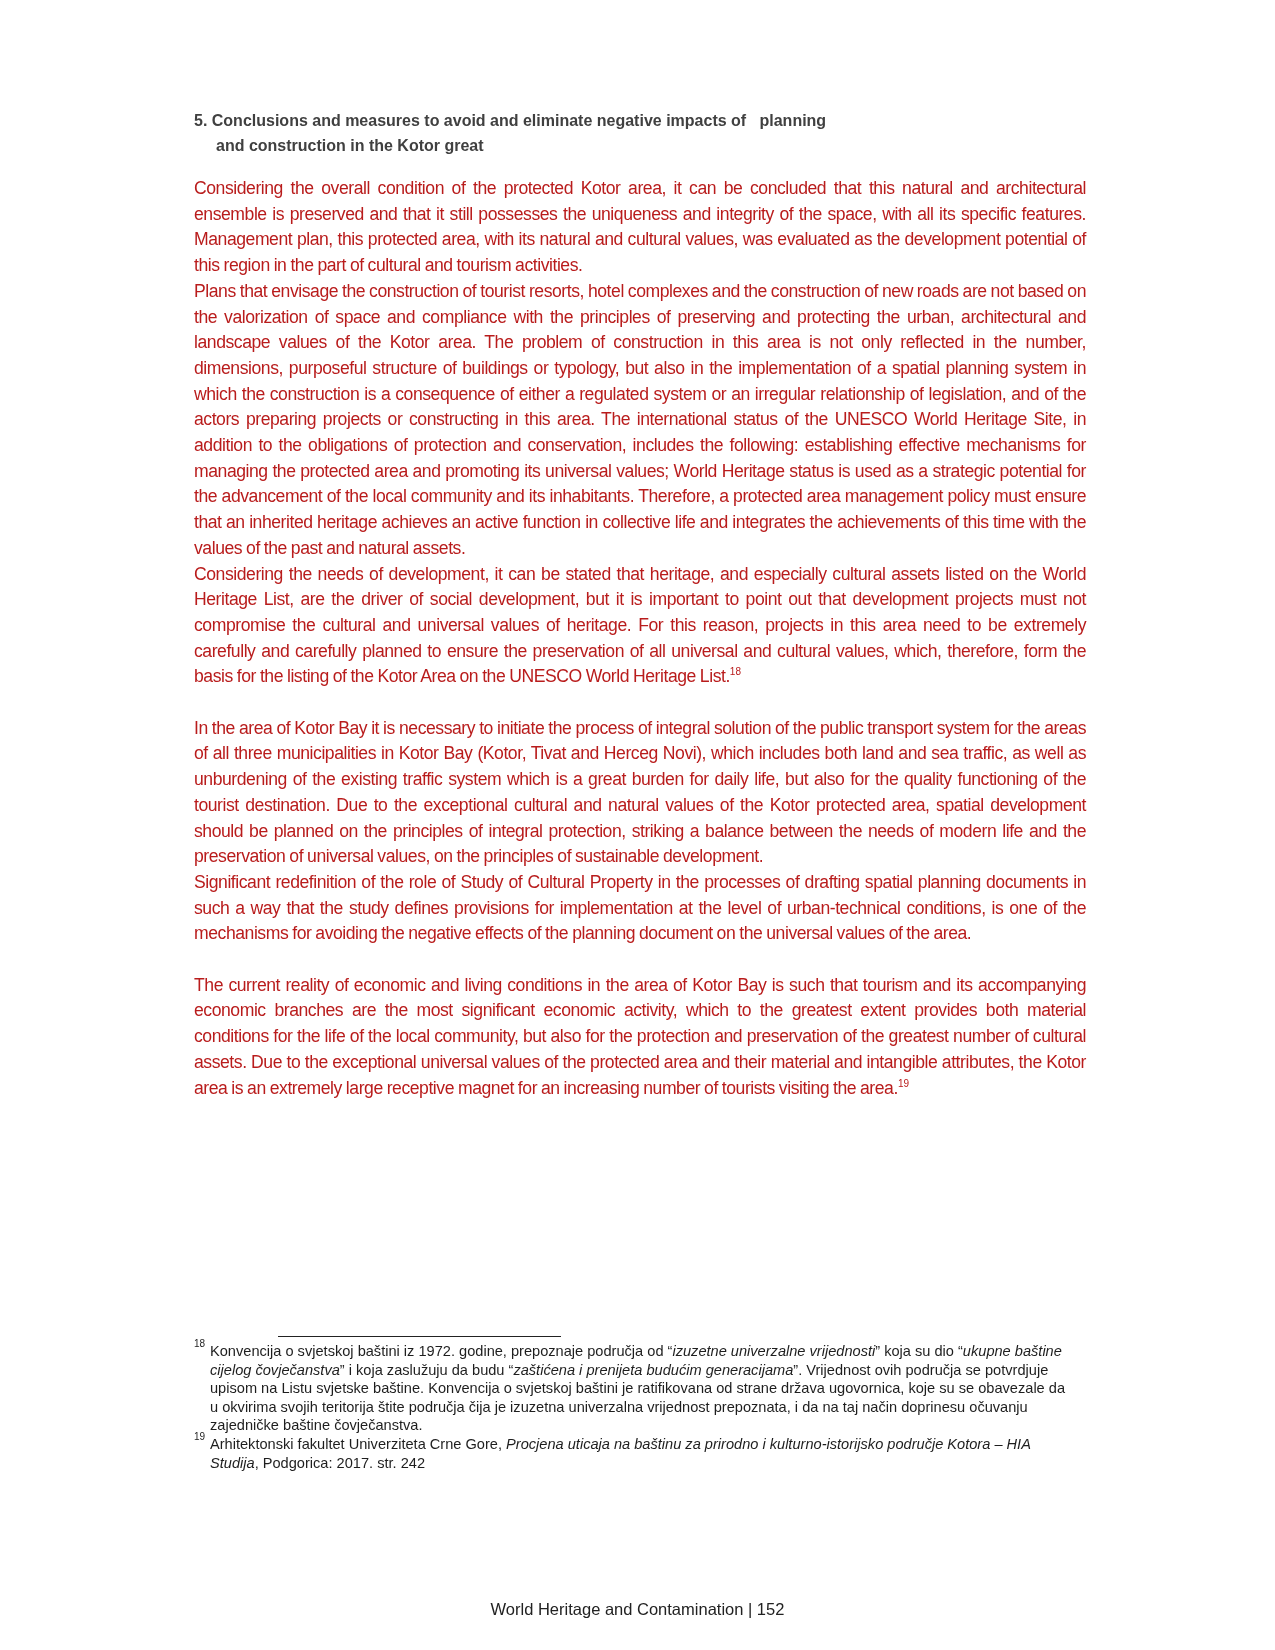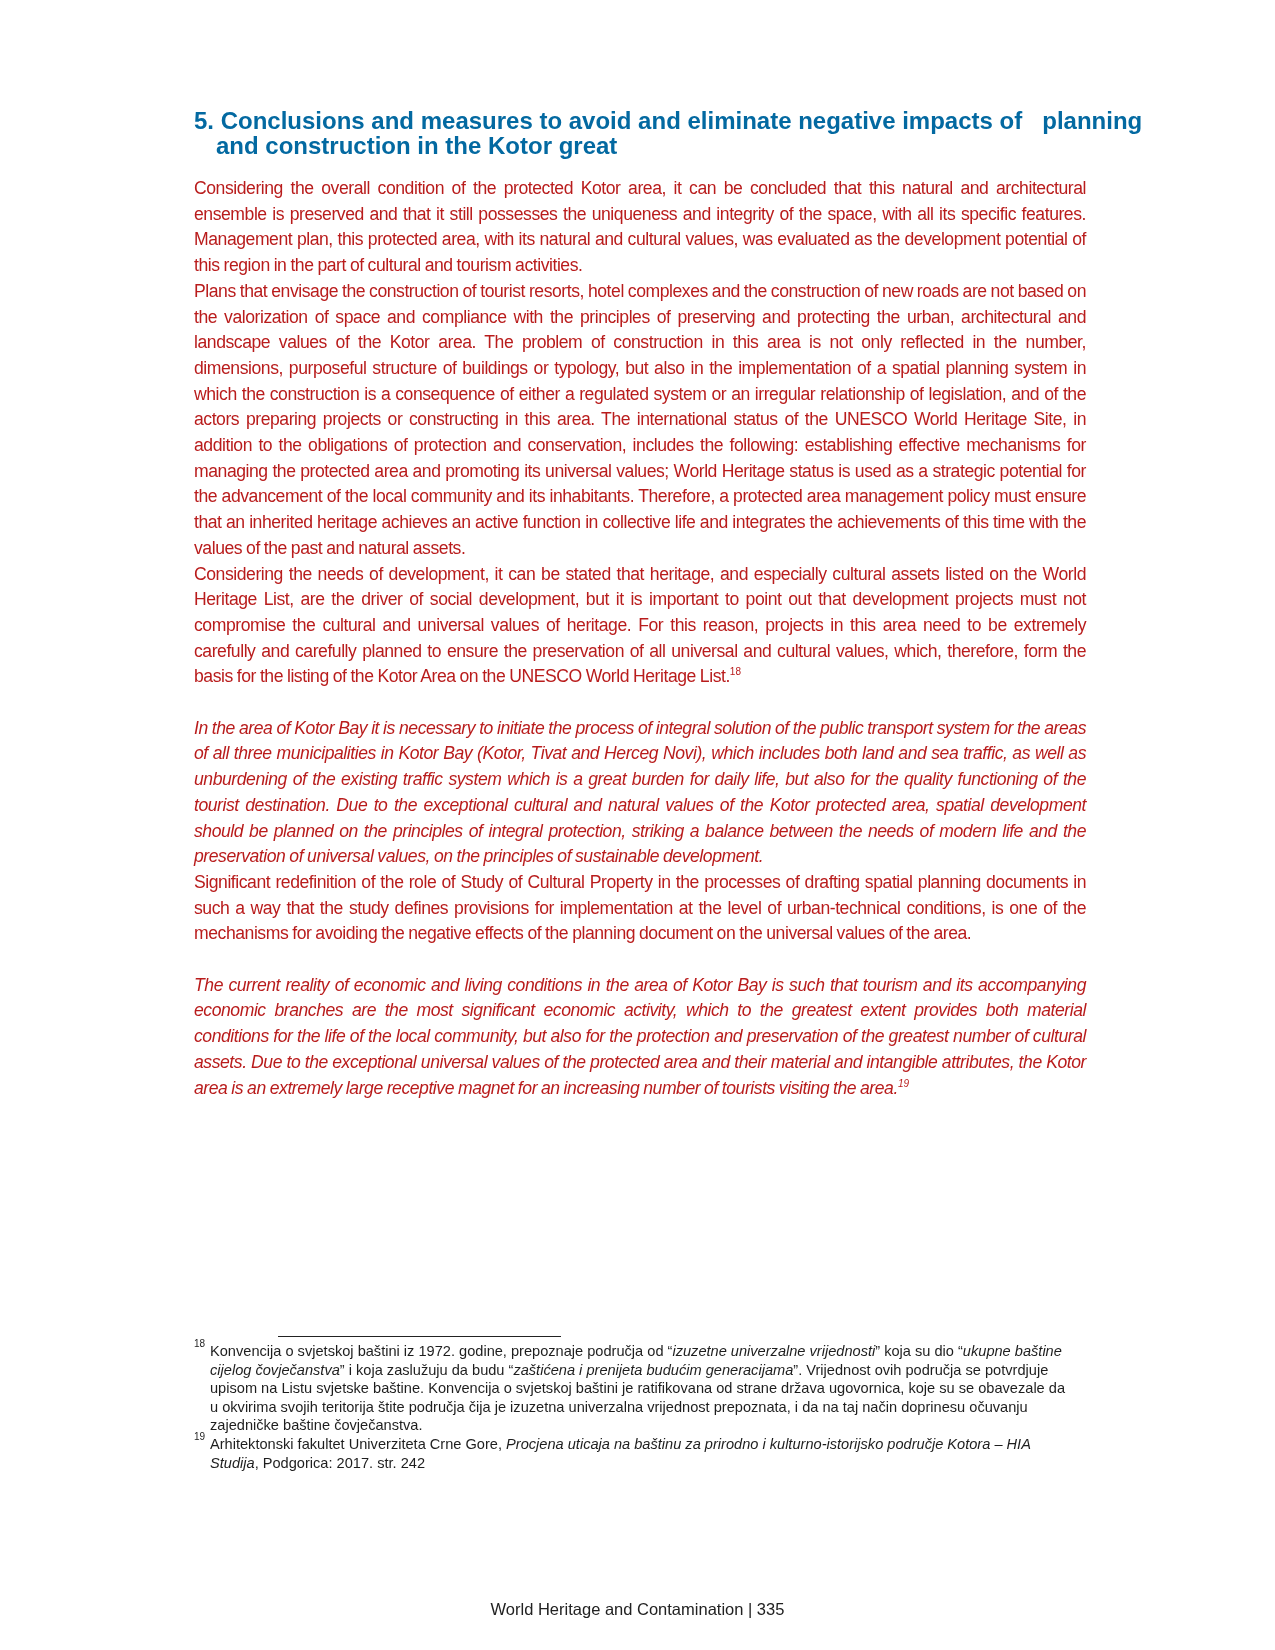--- a/index.html
+++ b/index.html
@@ -1,31 +1,31 @@
 <!DOCTYPE html>
 <html><head>
 <meta charset="utf-8">
 <style>
   html, body { margin: 0; padding: 0; background: #ffffff; }
   body { width: 1275px; height: 1650px; position: relative; overflow: hidden; color: #1a1a1a; }
   .page { position: absolute; left: 0; top: 0; width: 1275px; height: 1650px; background: #fff; }
   .heading {
     position: absolute; left: 194px; top: 108px; width: 860px;
     font-family: "Liberation Sans", sans-serif; font-weight: bold;
-    font-size: 24px; line-height: 25px; color: #0369a1;
+    font-size: 16px; line-height: 25px; color: #404040;
   }
   .heading .hline2 { display: block; padding-left: 22px; }
   .body-text {
     position: absolute; left: 194px; top: 176px; width: 892px;
     font-family: "Liberation Sans", sans-serif; font-size: 17.6px;
     line-height: 25.7px; color: #b91c1c; text-align: justify;
     letter-spacing: -0.45px; word-spacing: -0.5px;
   }
   .body-text p { margin: 0; }
-  .body-text p.gap { margin-top: 25.7px; font-style: italic; }
+  .body-text p.gap { margin-top: 25.7px; }
   sup { font-size: 10px; line-height: 0; vertical-align: 7px; letter-spacing: 0; }
   .fn-sep {
     position: absolute; left: 278px; top: 1336px; width: 283px; height: 0;
     border-top: 1.3px solid #222;
   }
   .footnotes {
     position: absolute; left: 194px; top: 1342px; width: 880px;
     font-family: "Liberation Sans", sans-serif; font-size: 14.6px;
     line-height: 18.6px; color: #1e1e1e;
   }
@@ -61,15 +61,15 @@
 
   <div class="footnotes">
     <p class="fn">
       <span class="fn-num">18</span><span>Konvencija o svjetskoj baštini iz 1972. godine, prepoznaje područja od “</span><i>izuzetne univerzalne vrijednosti</i><span>” koja su dio “</span><i>ukupne baštine cijelog čovječanstva</i><span>” i koja zaslužuju da budu “</span><i>zaštićena i prenijeta budućim generacijama</i><span>”. Vrijednost ovih područja se potvrdjuje upisom na Listu svjetske baštine.  Konvencija o svjetskoj baštini je ratifikovana od strane država ugovornica, koje su se obavezale da u okvirima svojih teritorija štite područja čija je izuzetna univerzalna vrijednost prepoznata, i da na taj način doprinesu očuvanju zajedničke baštine čovječanstva.</span>
     </p>
     <p class="fn fn-19">
       <span class="fn-num">19</span><span>Arhitektonski fakultet Univerziteta Crne Gore, </span><i>Procjena uticaja na baštinu za prirodno i kulturno-istorijsko područje Kotora – HIA Studija</i><span>, Podgorica: 2017. str. 242</span>
     </p>
   </div>
 
-  <div class="footer">World Heritage and Contamination | 335</div>
+  <div class="footer">World Heritage and Contamination | 152</div>
 
 </div>
 
 </body></html>

